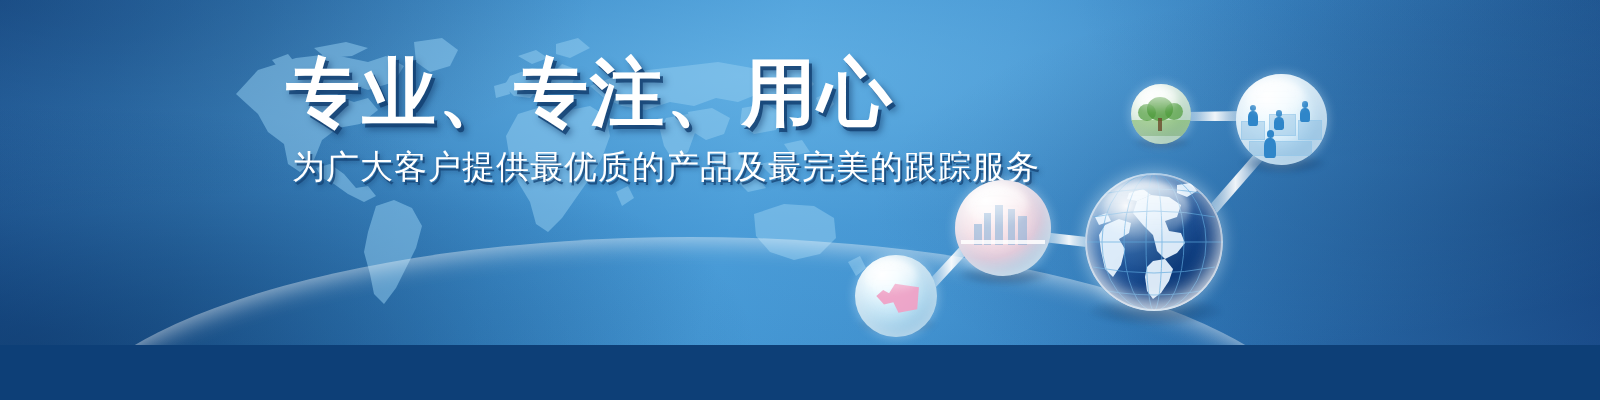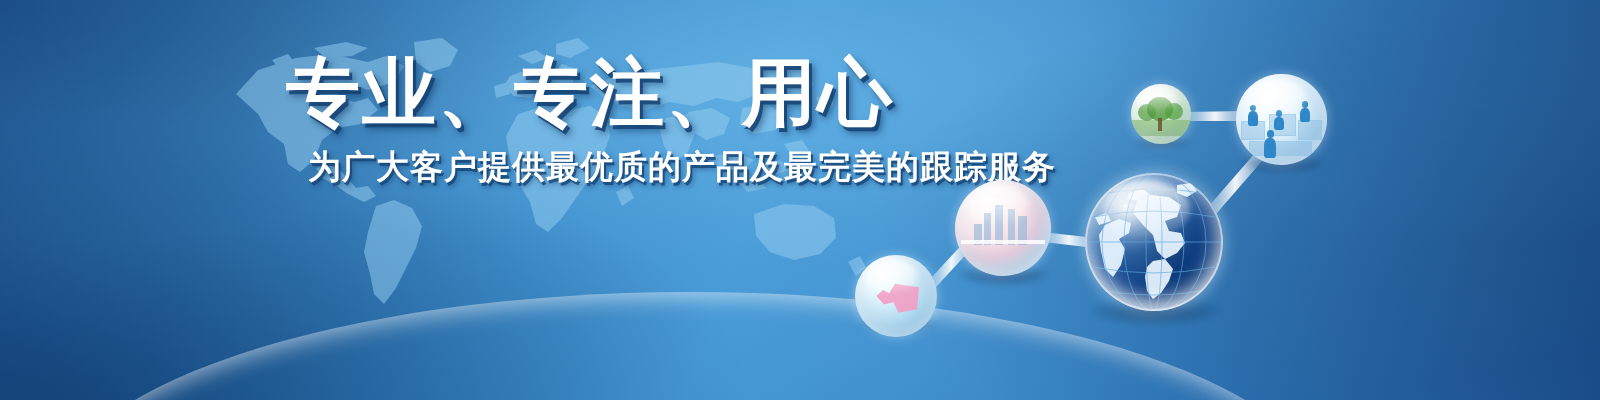--- a/index.html
+++ b/index.html
@@ -1,20 +1,20 @@
 <!DOCTYPE html>
 <html><head>
 <meta charset="utf-8">
 <style>
   html,body{margin:0;padding:0;background:#0d3f77;}
   *{box-sizing:border-box;}
 
   .banner{
     position:relative;
-    width:1600px;height:400px;
+    width:1600px;height:345px;
     overflow:hidden;
     font-family:"Liberation Sans","DejaVu Sans",sans-serif;
     background:
       radial-gradient(115% 130% at 46% 22%, rgba(120,195,240,0.55) 0%, rgba(90,170,225,0.28) 34%, rgba(30,95,160,0.0) 68%),
       linear-gradient(107deg,#1b5190 0%, #23639f 15%, #3585c4 34%, #4497d4 47%, #3f8fcd 60%, #2f77b8 76%, #245f9e 92%, #1d5191 100%);
   }
 
   
   .vignette{
     position:absolute;inset:0;
@@ -65,24 +65,24 @@
     line-height:1.0;
     font-weight:700;
     color:#ffffff;
     letter-spacing:2px;
     white-space:nowrap;
     text-shadow:
       3px 4px 0 rgba(18,62,112,0.80),
       5px 6px 7px rgba(12,48,92,0.55);
   }
   .subline{
-    margin:20px 0 0 22px;
+    margin:20px 0 0 6px;
     font-size:33px;
     line-height:1.0;
-    font-weight:700;
+    font-weight:400;
     color:#ffffff;
     letter-spacing:1px;
     white-space:nowrap;
     text-shadow:
       2px 3px 0 rgba(20,68,118,0.78),
       3px 4px 5px rgba(12,48,92,0.50);
   }
 
   
   .cluster{position:absolute;left:0;top:0;width:1600px;height:400px;pointer-events:none;}

